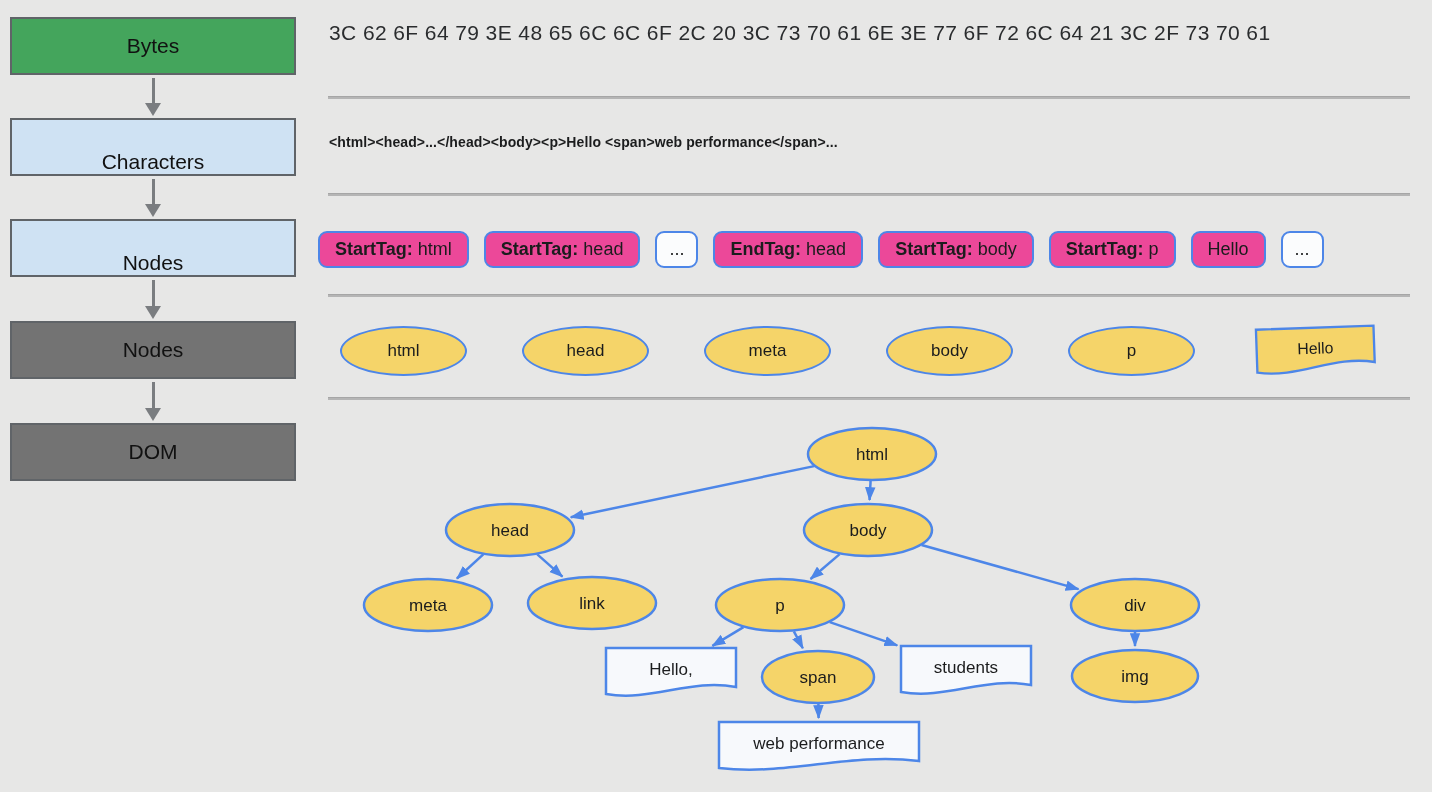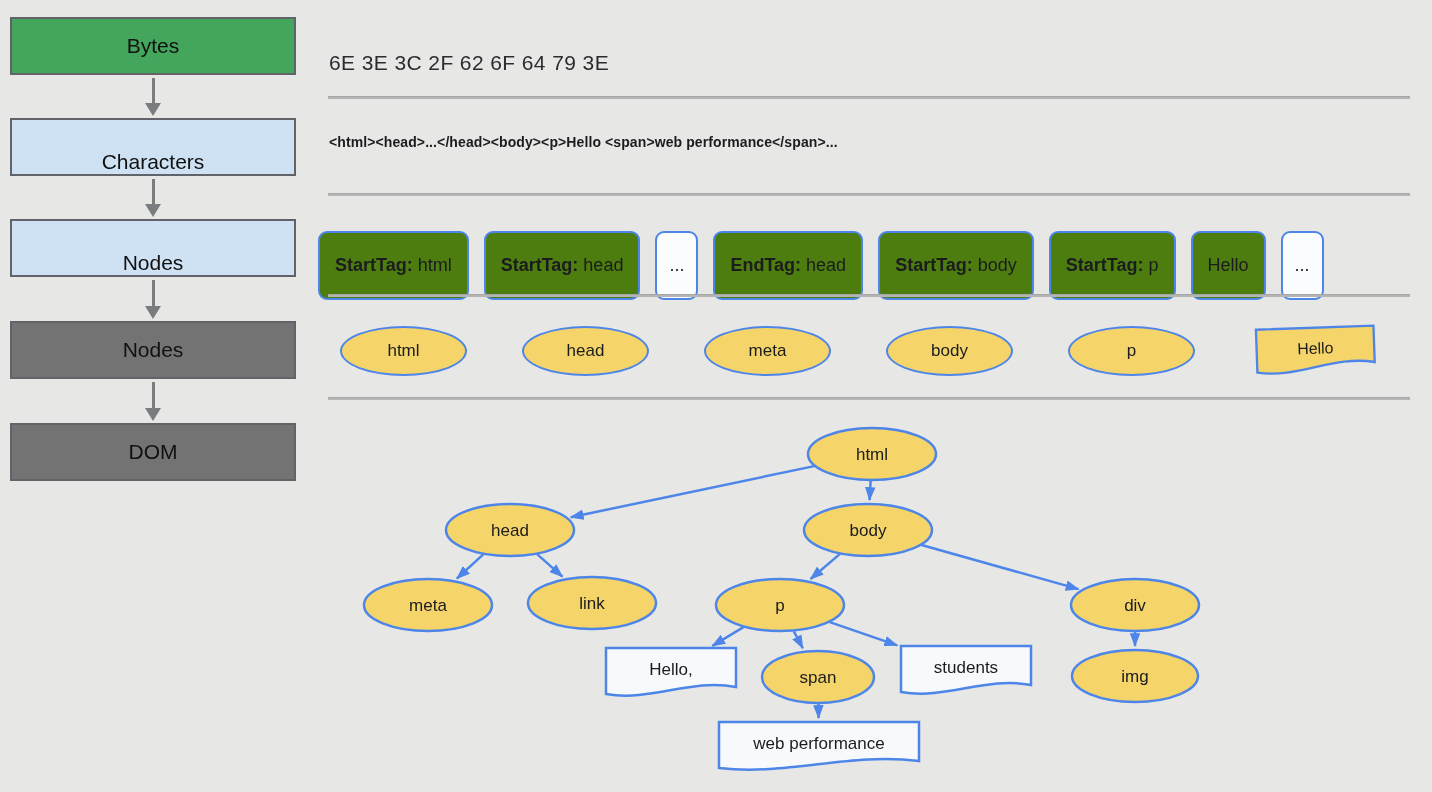--- a/index.html
+++ b/index.html
@@ -53,22 +53,22 @@
     font-size: 14px; font-weight: 700; letter-spacing: 0.1px; color: #1b1c1d;
   }
 
   
   .tokens-row {
     position: absolute; left: 318px; top: 231px;
     display: flex; gap: 15px; align-items: stretch;
   }
   .token {
     border: 2.5px solid #4d86e8; border-radius: 9px;
-    background: #4d7c0f;
-    padding: 22px 15px; font-size: 18px; color: #1b1c1d;
+    background: #ec4899;
+    padding: 6px 15px; font-size: 18px; color: #1b1c1d;
     display: flex; align-items: center; white-space: nowrap;
   }
   .token.plain { background: #fbfcfd; padding: 6px 12px; }
   .token b { font-weight: 700; margin-right: 5px; }
 
   
   .nodes-row {
     position: absolute; left: 340px; top: 325px; height: 52px;
     display: flex; gap: 55px; align-items: center;
   }
@@ -124,21 +124,21 @@
     </div>
   <div class="stage-arrow" style="top:382px; height:39px">
       <div class="shaft"></div>
       <div class="head"></div>
     </div>
   <div class="stage-box stage-yellow" style="top:423px">
       <span>DOM</span>
     </div>
 </div>
 
-<div class="bytes-text"><br><span>6E 3E 3C 2F 62 6F 64 79 3E</span></div>
+<div class="bytes-text"><span>3C 62 6F 64 79 3E 48 65 6C 6C 6F 2C 20 3C 73 70 61 6E 3E 77 6F 72 6C 64 21 3C 2F 73 70 61</span><br></div>
 <div class="sep" style="top:96px"></div>
 
 <div class="chars-text">&lt;html&gt;&lt;head&gt;...&lt;/head&gt;&lt;body&gt;&lt;p&gt;Hello &lt;span&gt;web performance&lt;/span&gt;...</div>
 <div class="sep" style="top:193px"></div>
 
 <div class="tokens-row" id="tokens-row">
     <div class="token"><b>StartTag:</b>html</div>
     <div class="token"><b>StartTag:</b>head</div>
     <div class="token plain">...</div>
     <div class="token"><b>EndTag:</b>head</div>

